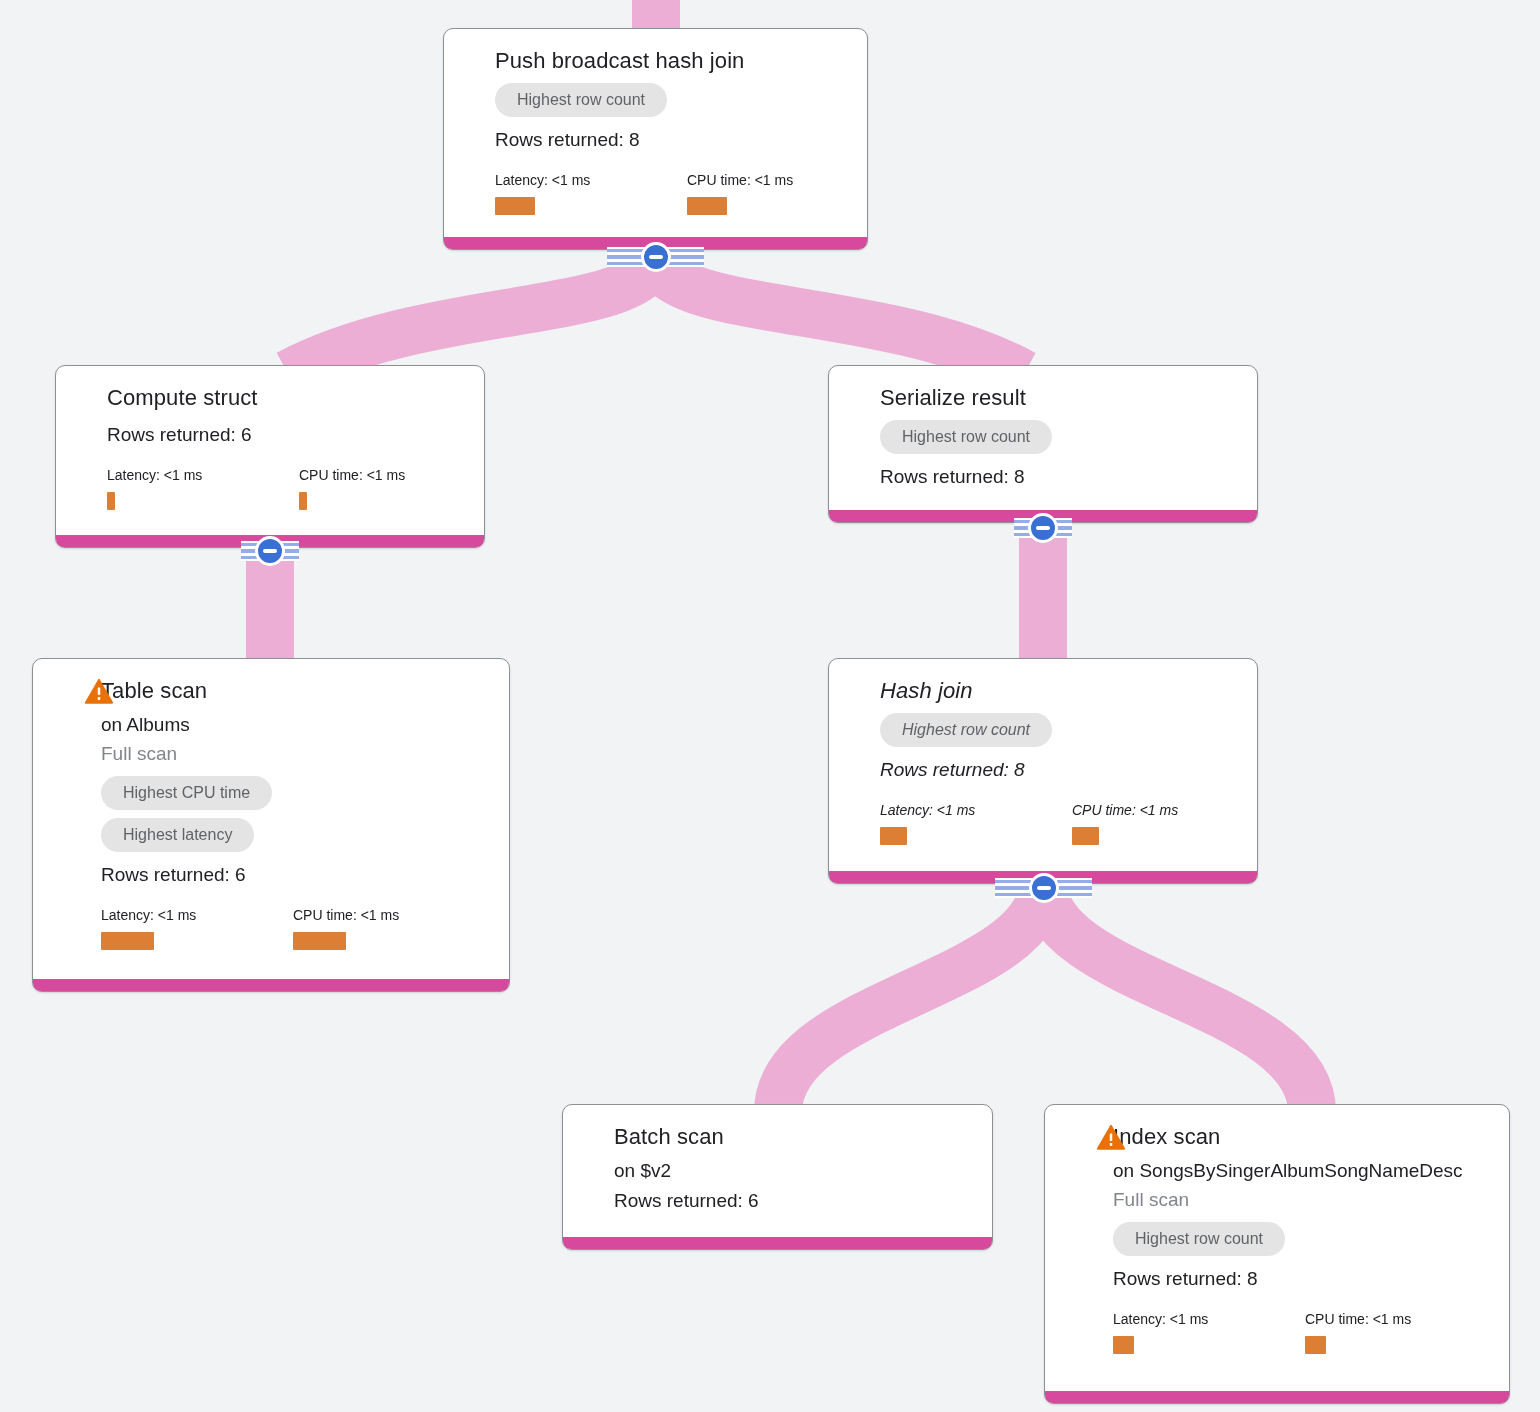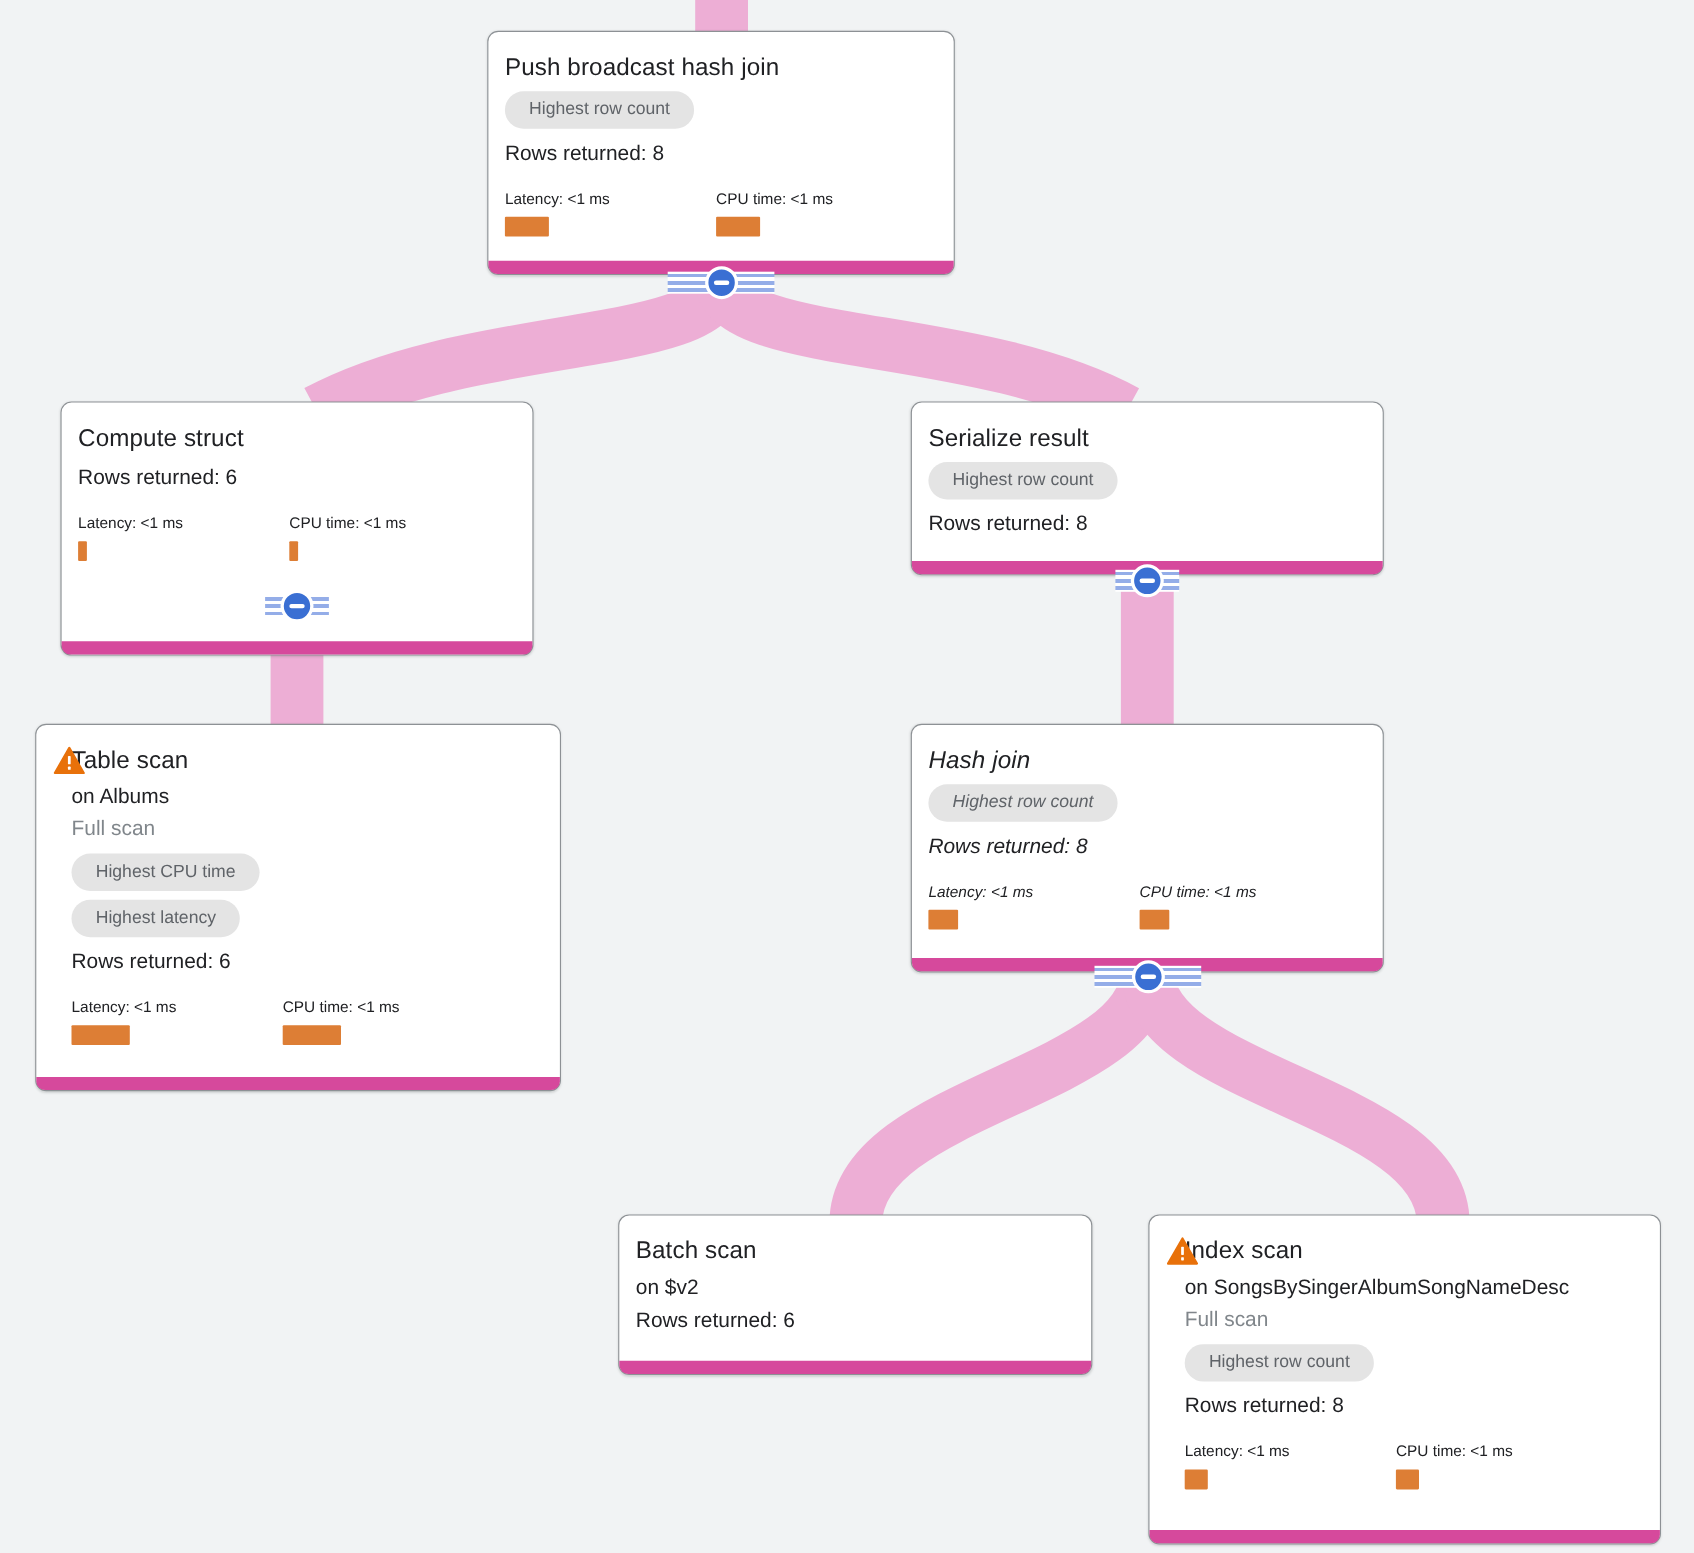--- a/index.html
+++ b/index.html
@@ -21,39 +21,39 @@
   .card{
     position:absolute;z-index:1;background:#fff;
     border:1.5px solid var(--card-border);border-radius:10px;
     box-shadow:0 1px 2px rgba(60,64,67,.18);
     box-sizing:border-box;
   }
   .card-footer{
     position:absolute;left:0;right:0;bottom:0;height:12px;
     background:var(--node-footer);border-radius:0 0 8px 8px;
   }
-  .card-body{padding:18px 16px 16px 15px;position:relative;}
+  .card-body{padding:18px 16px 16px 15px;position:relative;margin-left:36px;}
   .card-body.with-icon{padding-left:32px;}
   .warning-icon{position:absolute;left:15px;top:19px;width:30px;height:27px;}
   .title{font-size:22px;font-weight:500;letter-spacing:.1px;line-height:28px;}
   .sub{font-size:19px;line-height:29px;margin-top:5px;}
   .scan-type{font-size:19px;line-height:29px;color:var(--text-secondary);}
   .badge-row{margin-top:8px;}
   .badge{
     display:inline-block;background:var(--badge-bg);color:var(--badge-text);
     font-size:16px;line-height:22px;padding:6px 22px;border-radius:18px;
   }
   .rows{font-size:19px;line-height:28px;margin-top:9px;}
   .metrics{display:grid;grid-template-columns:192px auto;margin-top:13px;}
   .metric-label{font-size:14px;line-height:26px;}
   .bar{height:18px;background:var(--metric-bar);margin-top:4px;border-radius:1px;}
 
   
   .n-root{left:443px;top:28px;width:425px;height:222px;}
-  .n-compute{left:55px;top:365px;width:430px;height:231px;}
+  .n-compute{left:55px;top:365px;width:430px;height:183px;}
   .n-serialize{left:828px;top:365px;width:430px;height:158px;}
   .n-table{left:32px;top:658px;width:478px;height:334px;}
   .n-hash{left:828px;top:658px;width:430px;height:226px;font-style:italic;}
   .n-batch{left:562px;top:1104px;width:431px;height:146px;}
   .n-index{left:1044px;top:1104px;width:466px;height:300px;}
 
   
   .collapse{position:absolute;z-index:2;height:20px;display:flex;align-items:center;justify-content:center;}
   .stripes{
     position:absolute;left:0;right:0;top:0;height:20px;

